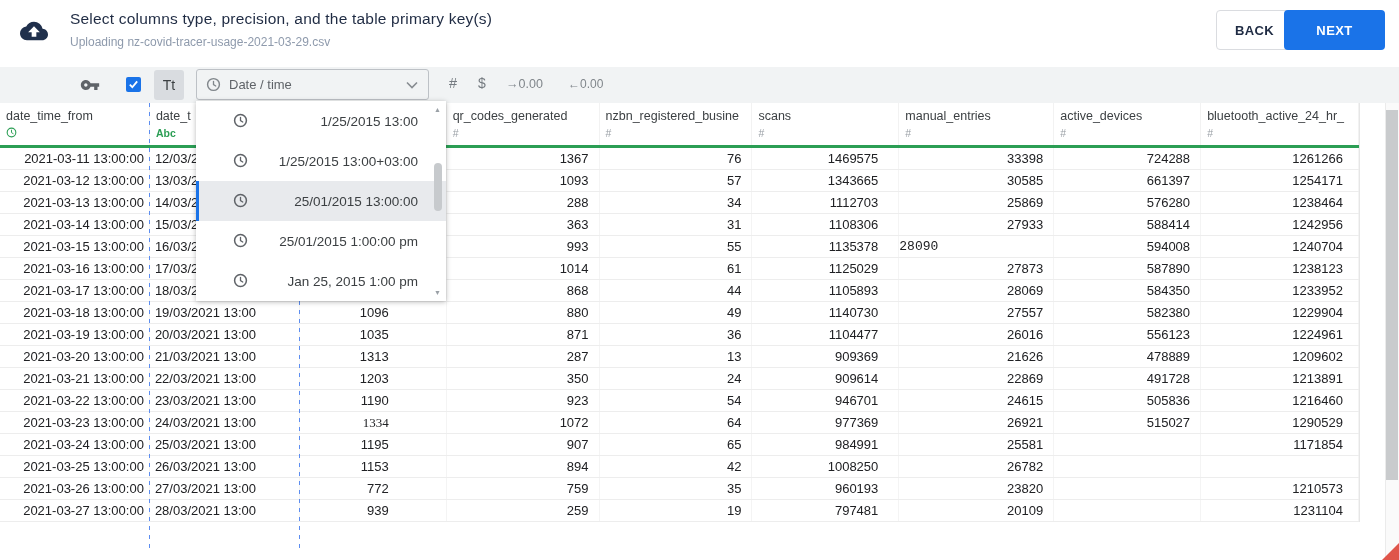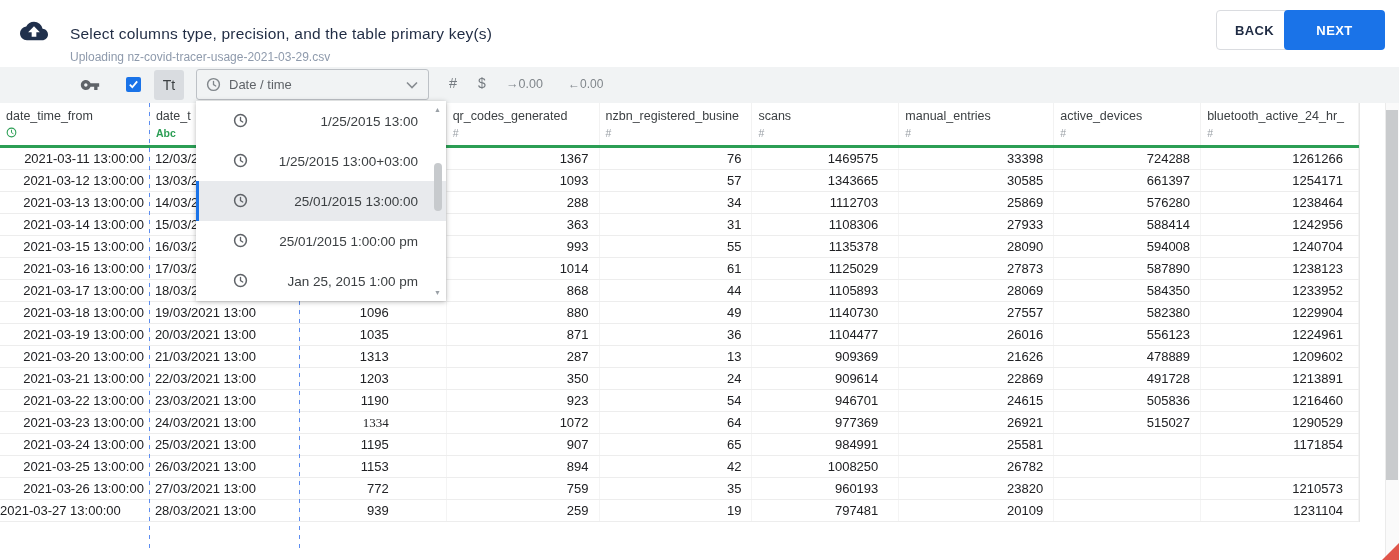--- a/index.html
+++ b/index.html
@@ -7,21 +7,21 @@
   body {
     width:1399px; height:560px; position:relative; overflow:hidden;
     background:#fff; font-family:"Liberation Sans", sans-serif;
     --accent:#1a73e8; --green:#2b9e54; --navy:#1f2b43; --dash:#5c8df0; --corner:#e0554a;
   }
   button { font-family:"Liberation Sans", sans-serif; cursor:pointer; background:none; border:none; padding:0; }
 
   
   .app-header { position:absolute; top:0; left:0; width:1399px; height:67px; background:#fff; }
   .cloud { position:absolute; left:20px; top:17px; width:28px; height:28px; }
-  .titles { position:absolute; left:70px; top:10px;margin-top:15px; }
+  .titles { position:absolute; left:70px; top:10px; }
   .title { font-size:15.5px; color:var(--navy); letter-spacing:.2px; }
   .subtitle { font-size:12px; color:#8e9aac; margin-top:7px; }
   .back-btn { position:absolute; top:10px; right:106px; width:77px; height:40px; background:#fff;
     border:1px solid #dadce0; border-radius:4px; color:var(--navy); font-size:13px; font-weight:700; letter-spacing:.4px; }
   .next-btn { position:absolute; top:10px; right:14px; width:101px; height:40px; background:var(--accent);
     border-radius:4px; color:#fff; font-size:13px; font-weight:700; letter-spacing:.4px; }
 
   
   .toolbar { position:absolute; top:67px; left:0; width:1399px; height:36px; background:#f1f3f4; }
   .tb-key { position:absolute; left:80px; top:8px; width:20px; height:20px; }
@@ -209,21 +209,21 @@
         <div class="cell" style="width: 147px; text-align: right; padding-right: 10px; padding-left: 0px;">588414</div>
         <div class="cell" style="width: 158px; text-align: right; padding-right: 15px; padding-left: 0px;">1242956</div>
       </div>
       <div class="row">
         <div class="cell" style="width: 150px; text-align: right; padding-right: 5px; padding-left: 0px;">2021-03-15 13:00:00</div>
         <div class="cell" style="width: 150px; text-align: left; padding-right: 0px; padding-left: 5px;">16/03/2021 13:00</div>
         <div class="cell" style="width: 147px; text-align: right; padding-right: 57px; padding-left: 0px;"></div>
         <div class="cell" style="width: 153px; text-align: right; padding-right: 10px; padding-left: 0px;">993</div>
         <div class="cell" style="width: 153px; text-align: right; padding-right: 10px; padding-left: 0px;">55</div>
         <div class="cell" style="width: 147px; text-align: right; padding-right: 20px; padding-left: 0px;">1135378</div>
-        <div class="cell" style="width: 155px; text-align: right; padding-right: 10px; padding-left: 0px;">28090</div>
+        <div class="cell" style="width: 155px; text-align: left; padding-right: 10px; padding-left: 0px; font-family: Liberation Mono, monospace;">28090</div>
         <div class="cell" style="width: 147px; text-align: right; padding-right: 10px; padding-left: 0px;">594008</div>
         <div class="cell" style="width: 158px; text-align: right; padding-right: 15px; padding-left: 0px;">1240704</div>
       </div>
       <div class="row">
         <div class="cell" style="width: 150px; text-align: right; padding-right: 5px; padding-left: 0px;">2021-03-16 13:00:00</div>
         <div class="cell" style="width: 150px; text-align: left; padding-right: 0px; padding-left: 5px;">17/03/2021 13:00</div>
         <div class="cell" style="width: 147px; text-align: right; padding-right: 57px; padding-left: 0px;"></div>
         <div class="cell" style="width: 153px; text-align: right; padding-right: 10px; padding-left: 0px;">1014</div>
         <div class="cell" style="width: 153px; text-align: right; padding-right: 10px; padding-left: 0px;">61</div>
         <div class="cell" style="width: 147px; text-align: right; padding-right: 20px; padding-left: 0px;">1125029</div>
@@ -335,21 +335,21 @@
         <div class="cell" style="width: 150px; text-align: left; padding-right: 0px; padding-left: 5px;">27/03/2021 13:00</div>
         <div class="cell" style="width: 147px; text-align: right; padding-right: 57px; padding-left: 0px;">772</div>
         <div class="cell" style="width: 153px; text-align: right; padding-right: 10px; padding-left: 0px;">759</div>
         <div class="cell" style="width: 153px; text-align: right; padding-right: 10px; padding-left: 0px;">35</div>
         <div class="cell" style="width: 147px; text-align: right; padding-right: 20px; padding-left: 0px;">960193</div>
         <div class="cell" style="width: 155px; text-align: right; padding-right: 10px; padding-left: 0px;">23820</div>
         <div class="cell" style="width: 147px; text-align: right; padding-right: 10px; padding-left: 0px;"></div>
         <div class="cell" style="width: 158px; text-align: right; padding-right: 15px; padding-left: 0px;">1210573</div>
       </div>
       <div class="row">
-        <div class="cell" style="width: 150px; text-align: left; padding-right: 5px; padding-left: 0px;">2021-03-27 13:00:00</div>
+        <div class="cell" style="width: 150px; text-align: right; padding-right: 5px; padding-left: 0px;">2021-03-27 13:00:00</div>
         <div class="cell" style="width: 150px; text-align: left; padding-right: 0px; padding-left: 5px;">28/03/2021 13:00</div>
         <div class="cell" style="width: 147px; text-align: right; padding-right: 57px; padding-left: 0px;">939</div>
         <div class="cell" style="width: 153px; text-align: right; padding-right: 10px; padding-left: 0px;">259</div>
         <div class="cell" style="width: 153px; text-align: right; padding-right: 10px; padding-left: 0px;">19</div>
         <div class="cell" style="width: 147px; text-align: right; padding-right: 20px; padding-left: 0px;">797481</div>
         <div class="cell" style="width: 155px; text-align: right; padding-right: 10px; padding-left: 0px;">20109</div>
         <div class="cell" style="width: 147px; text-align: right; padding-right: 10px; padding-left: 0px;"></div>
         <div class="cell" style="width: 158px; text-align: right; padding-right: 15px; padding-left: 0px;">1231104</div>
       </div>
     </div>

